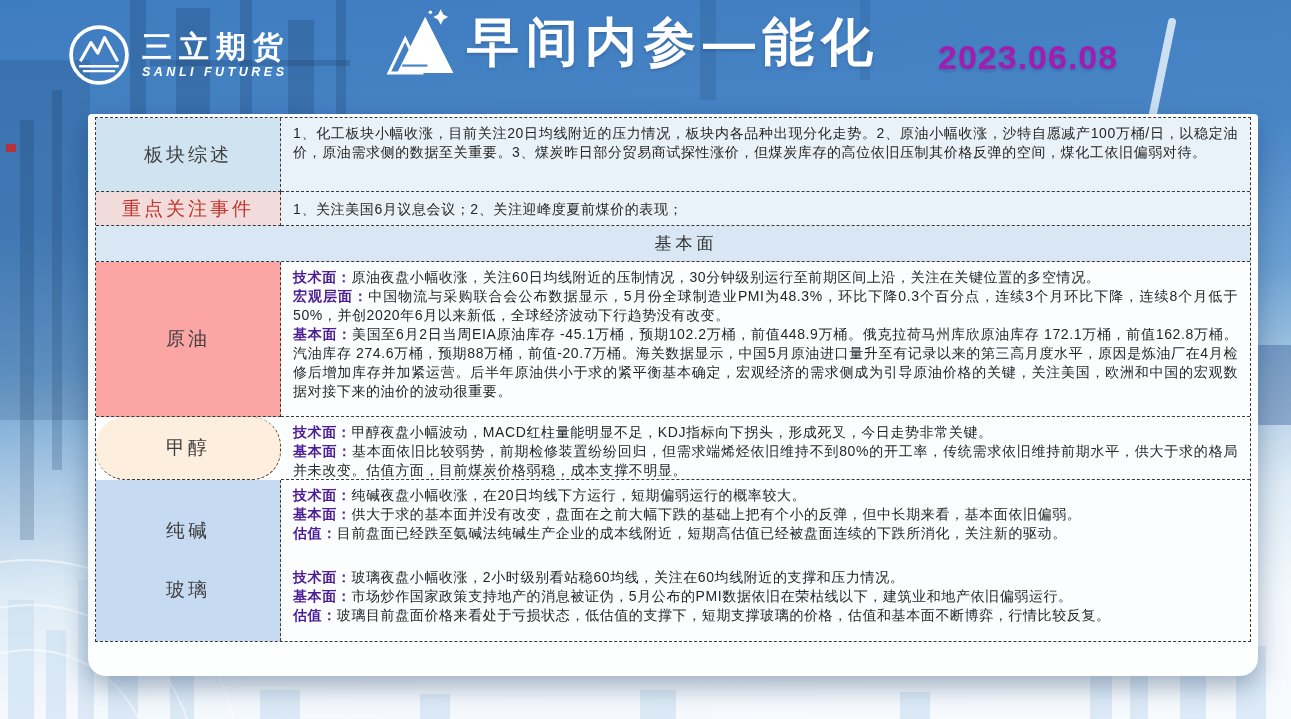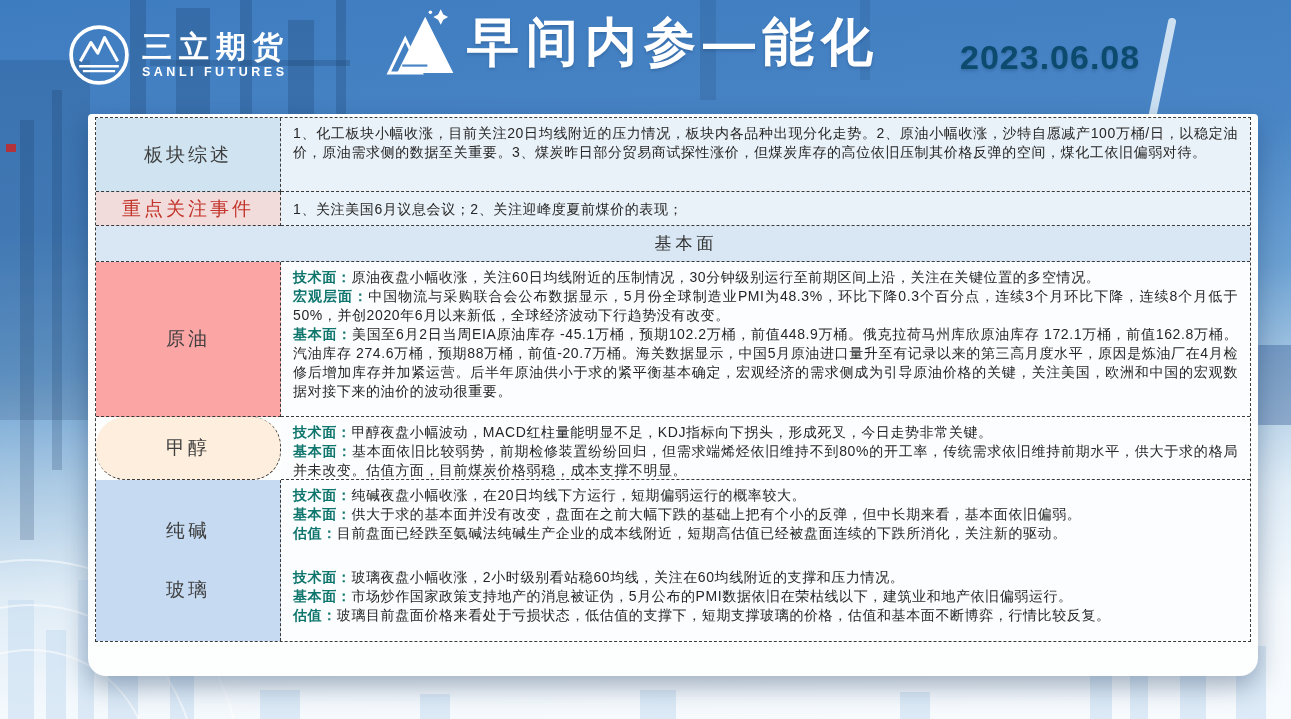--- a/index.html
+++ b/index.html
@@ -8,27 +8,27 @@
     font-family:"Liberation Sans","DejaVu Sans",sans-serif;
     background:linear-gradient(175deg,#3e7cc0 0%,#4a86c6 28%,#6ba0d2 45%,#a8c8e3 58%,#dfecf6 72%,#f4f9fd 86%,#f8fbfe 100%);
   }
   .bg-art{position:absolute;inset:0;z-index:0;}
   
   .header{position:absolute;left:0;top:0;width:1291px;height:112px;z-index:2;}
   .logo-block{position:absolute;left:68px;top:24px;display:flex;align-items:center;gap:12px;}
   .logo-circle{width:62px;height:62px;flex:0 0 auto;}
   .brand-texts{display:flex;flex-direction:column;line-height:1.05;}
   .brand-cn{color:#fff;font-size:30px;font-weight:700;letter-spacing:7px;}
-  .brand-en{color:#fff;font-size:12.5px;font-weight:700;letter-spacing:3.5px;margin-top:4px;}
+  .brand-en{color:#fff;font-size:12.5px;font-weight:700;letter-spacing:3.5px;margin-top:4px;font-style:italic;}
   .title-block{position:absolute;left:383px;top:6px;display:flex;align-items:center;gap:10px;}
   .title-icon{width:74px;height:74px;}
   .page-title{color:#fff;font-size:52px;font-weight:900;letter-spacing:7px;white-space:nowrap;
     text-shadow:0 2px 3px rgba(20,50,90,.25);}
-  .date{position:absolute;left:938px;top:38px;color:#0c4a6e;font-size:34px;font-weight:700;letter-spacing:1px;
-    text-shadow:0 2px 3px rgba(20,50,90,.25);margin-left:22px;}
+  .date{position:absolute;left:938px;top:38px;color:#a21caf;font-size:34px;font-weight:700;letter-spacing:1px;
+    text-shadow:0 2px 3px rgba(20,50,90,.25);}
   
   .card{position:absolute;left:88px;top:114px;width:1170px;height:562px;background:#fdfefe;z-index:1;
     border-radius:4px 4px 18px 18px;box-shadow:0 10px 26px rgba(18,50,90,.38);}
   .report-table{position:absolute;left:7px;top:3px;width:1156px;display:grid;
     grid-template-columns:185px 1fr;
     grid-template-rows:74px 34px 36px 155px 63px 161px;
     border:1px dashed #3a3a3a;box-sizing:border-box;}
   .cell{box-sizing:border-box;overflow:hidden;}
   .lbl{display:flex;align-items:center;justify-content:center;font-size:19px;color:#3f3f3f;
     border-right:1px dashed #3a3a3a;border-bottom:1px dashed #3a3a3a;letter-spacing:3px;}
@@ -38,21 +38,21 @@
   .cnt-overview{background:#eaf2f9;}
   .lbl-events{background:#f2dcdb;color:#c3342b;}
   .cnt-events{background:#eaf2f9;display:flex;align-items:center;}
   .section-row{grid-column:1 / span 2;background:#d8e7f3;display:flex;align-items:center;justify-content:center;
     font-size:17px;color:#333;letter-spacing:4px;border-bottom:1px dashed #3a3a3a;padding-left:26px;}
   .lbl-crude{background:#fca5a5;}
   .lbl-methanol{background:#fdeedd;border-radius:29px;}
   .lbl-sodaglass{background:#c6dbf2;flex-direction:column;justify-content:space-around;padding:22px 0;border-bottom:none;}
   .cnt-commodity{background:#fcfdfe;}
   .cnt-sodaglass{border-bottom:none;}
-  .pfx{font-weight:700;color:#0f766e;}
+  .pfx{font-weight:700;color:#4c1d95;}
   .pgroup + .pgroup{margin-top:25px;}
   .bottom-cell{border-bottom:none;}
 </style>
 </head>
 <body>
 
 <svg class="bg-art" width="1291" height="719" viewBox="0 0 1291 719">
 
   <g fill="rgba(18,48,88,0.22)">
     <rect x="130" y="0" width="16" height="180"></rect>

